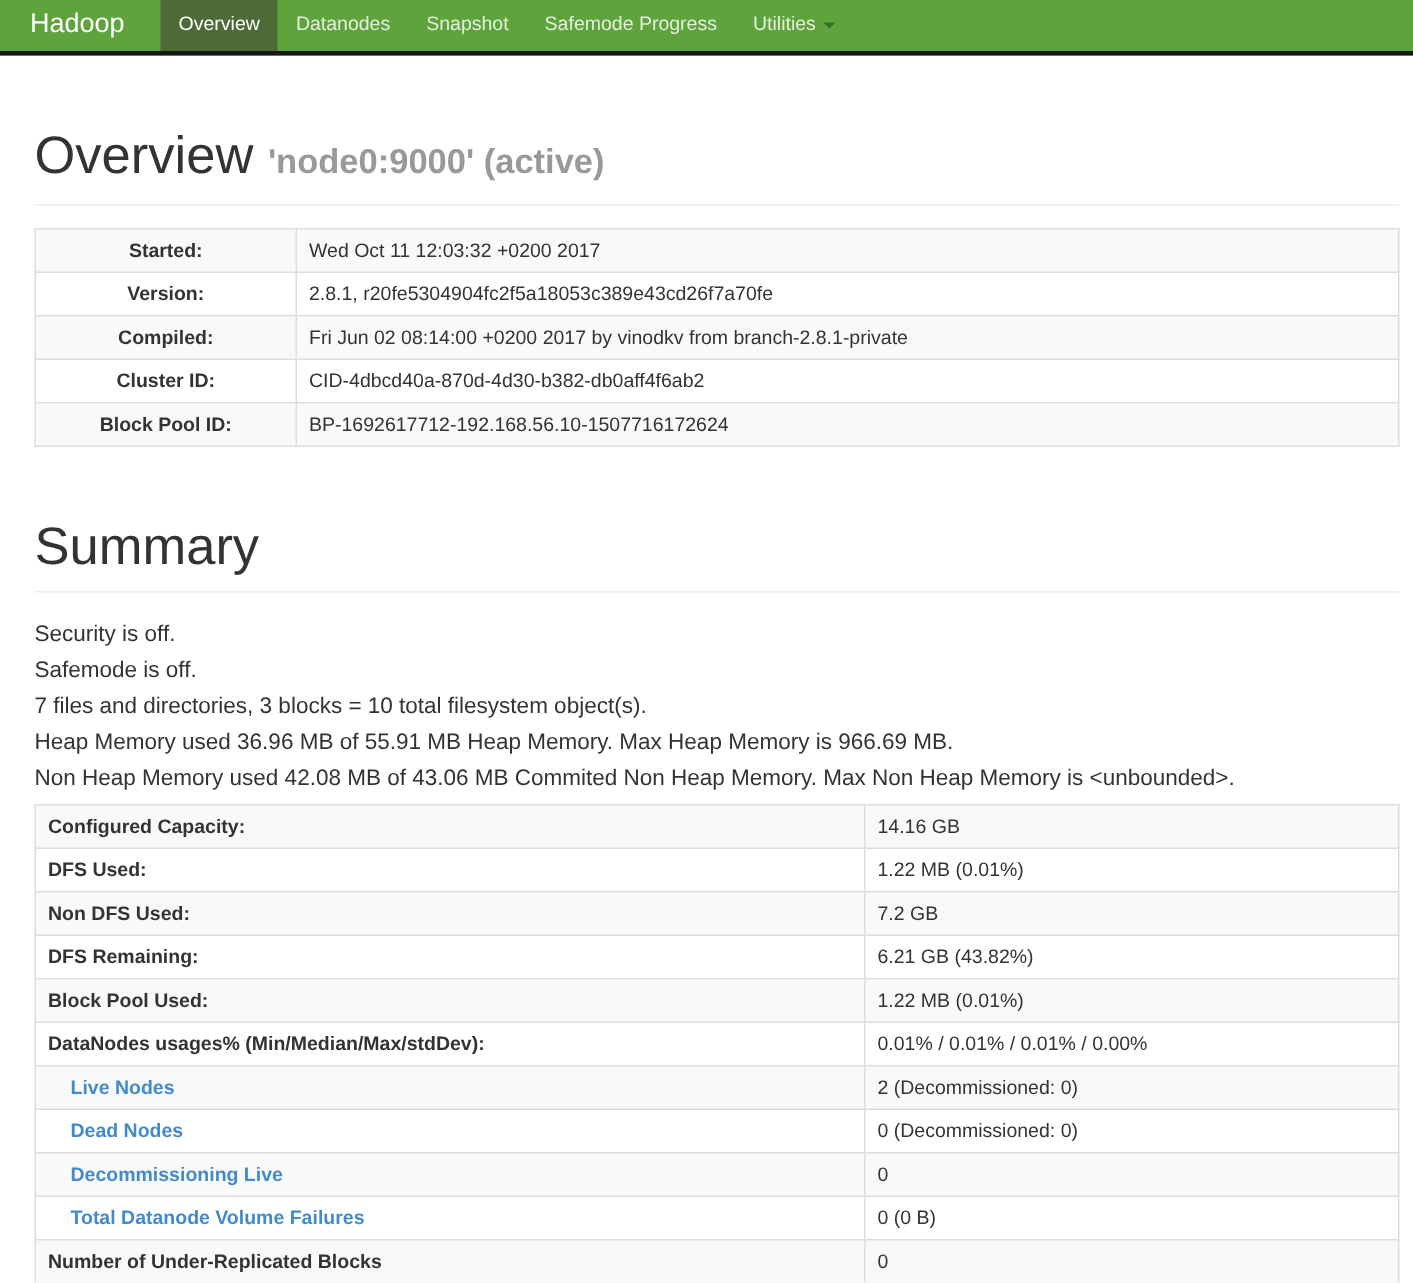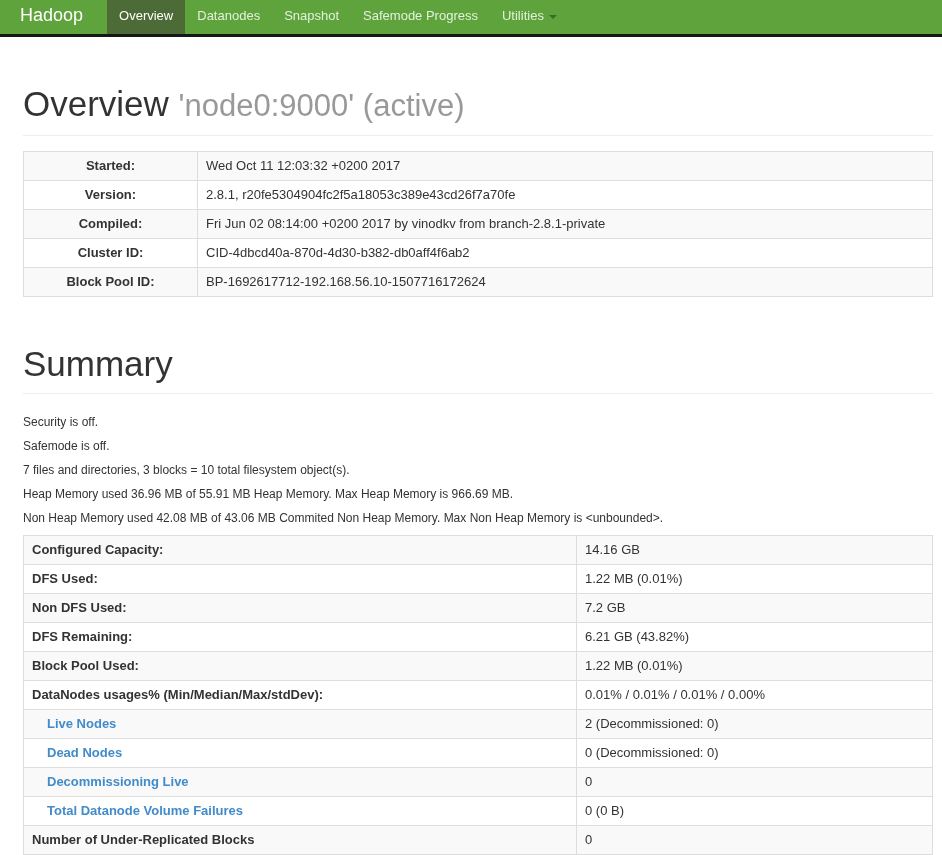--- a/index.html
+++ b/index.html
@@ -63,23 +63,23 @@
   }
   .page-header.first { margin-top: 48px; }
   .page-header.second { margin-top: 48px; }
   h1 {
     font-size: 35px;
     font-weight: 400;
     color: #333;
     line-height: 38px;
   }
   h1 .subtitle {
-    font-size: 31px;
+    font-size: 23px;
     color: #999;
-    font-weight: 400;
+    font-weight: 700;
     margin-top: 44px;
   }
 
   
   table {
     width: 100%;
     border-collapse: collapse;
     font-size: 13px;
     color: #333;
     border: 1px solid #ddd;
@@ -102,21 +102,21 @@
     color: var(--link_blue, #428bca);
     text-decoration: none;
     font-weight: bold;
     cursor: pointer;
     margin-left: 15px;
   }
 
   
   .paragraphs { margin-top: 21px; }
   .paragraphs p {
-    font-size: 12px;
+    font-size: 15px;
     line-height: 14px;
     margin: 0 0 10px 0;
     color: #333;
   }
 </style>
 </head>
 <body>
 
 <div class="navbar">
   <a class="navbar-brand">Hadoop</a>

